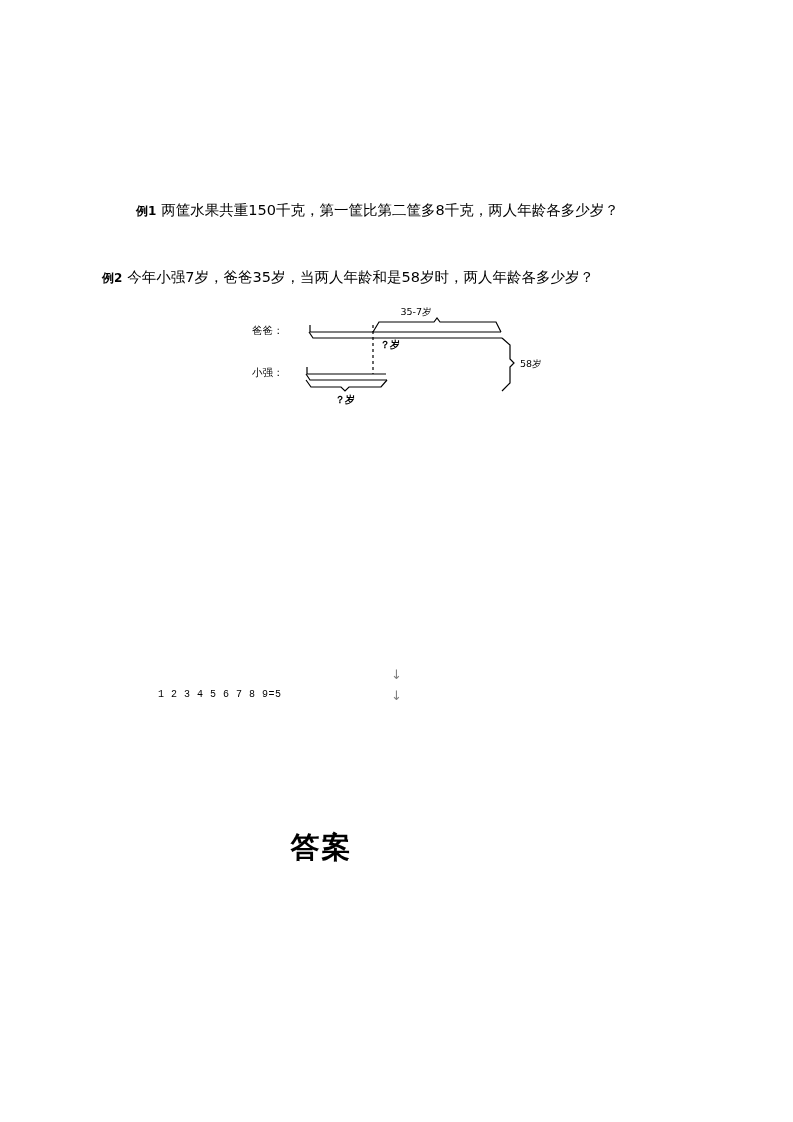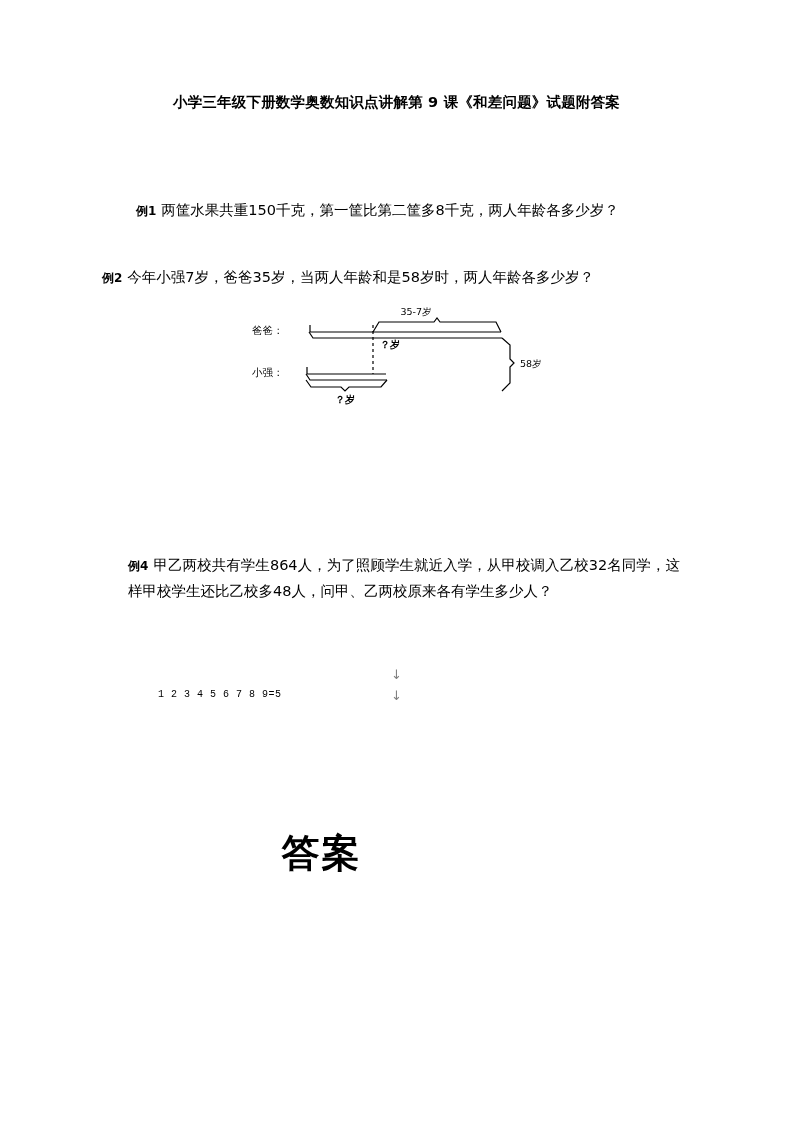--- a/index.html
+++ b/index.html
@@ -126,30 +126,29 @@
 
   
   .answer-heading {
     position: absolute;
     top: 828px;
     left: 0;
     width: 643px;
     text-align: center;
     font-family: "DejaVu Sans", "Liberation Sans", sans-serif;
     font-weight: bold;
-    font-size: 38px;
+    font-size: 29px;
     letter-spacing: 2px;
   }
 </style>
 </head>
 <body>
 
 <div class="page">
 
-  <div class="doc-title">小学三年级下册数学奥数知识点讲解第 9 课《和差问题》试题附答案</div>
 
   <div class="problem" id="problem-1">
     <span class="tag">例1</span><span class="body">两筐水果共重150千克，第一筐比第二筐多8千克，两人年龄各多少岁？</span>
   </div>
 
   <div class="problem" id="problem-2">
     <span class="tag">例2</span><span class="body">今年小强7岁，爸爸35岁，当两人年龄和是58岁时，两人年龄各多少岁？</span>
   </div>
 
   <div class="diagram">
@@ -173,23 +172,20 @@
 
       <path class="dg-line" d="M 66 75 L 71 82 L 101 82 L 105 86 L 109 82 L 141 82 L 147 75"></path>
       <text class="dg-label-bold" x="105" y="98" text-anchor="middle">？岁</text>
 
       <path class="dg-line" d="M 262 33 L 270 40 L 270 54 L 274 58 L 270 62 L 270 78 L 262 86"></path>
       <text class="dg-label" x="280" y="62">58岁</text>
     </svg>
   </div>
 
 
-  <div class="problem" id="problem-4">
-    <span class="tag">例4</span><span class="body">甲乙两校共有学生864人，为了照顾学生就近入学，从甲校调入乙校32名同学，这样甲校学生还比乙校多48人，问甲、乙两校原来各有学生多少人？</span>
-  </div>
 
 
   <div class="arrow-col">
     <span class="arrow">↓</span>
     <span class="arrow">↓</span>
   </div>
 
   <div class="equation">1 2 3 4 5 6 7 8 9=5</div>
 
   <div class="answer-heading">答案</div>

